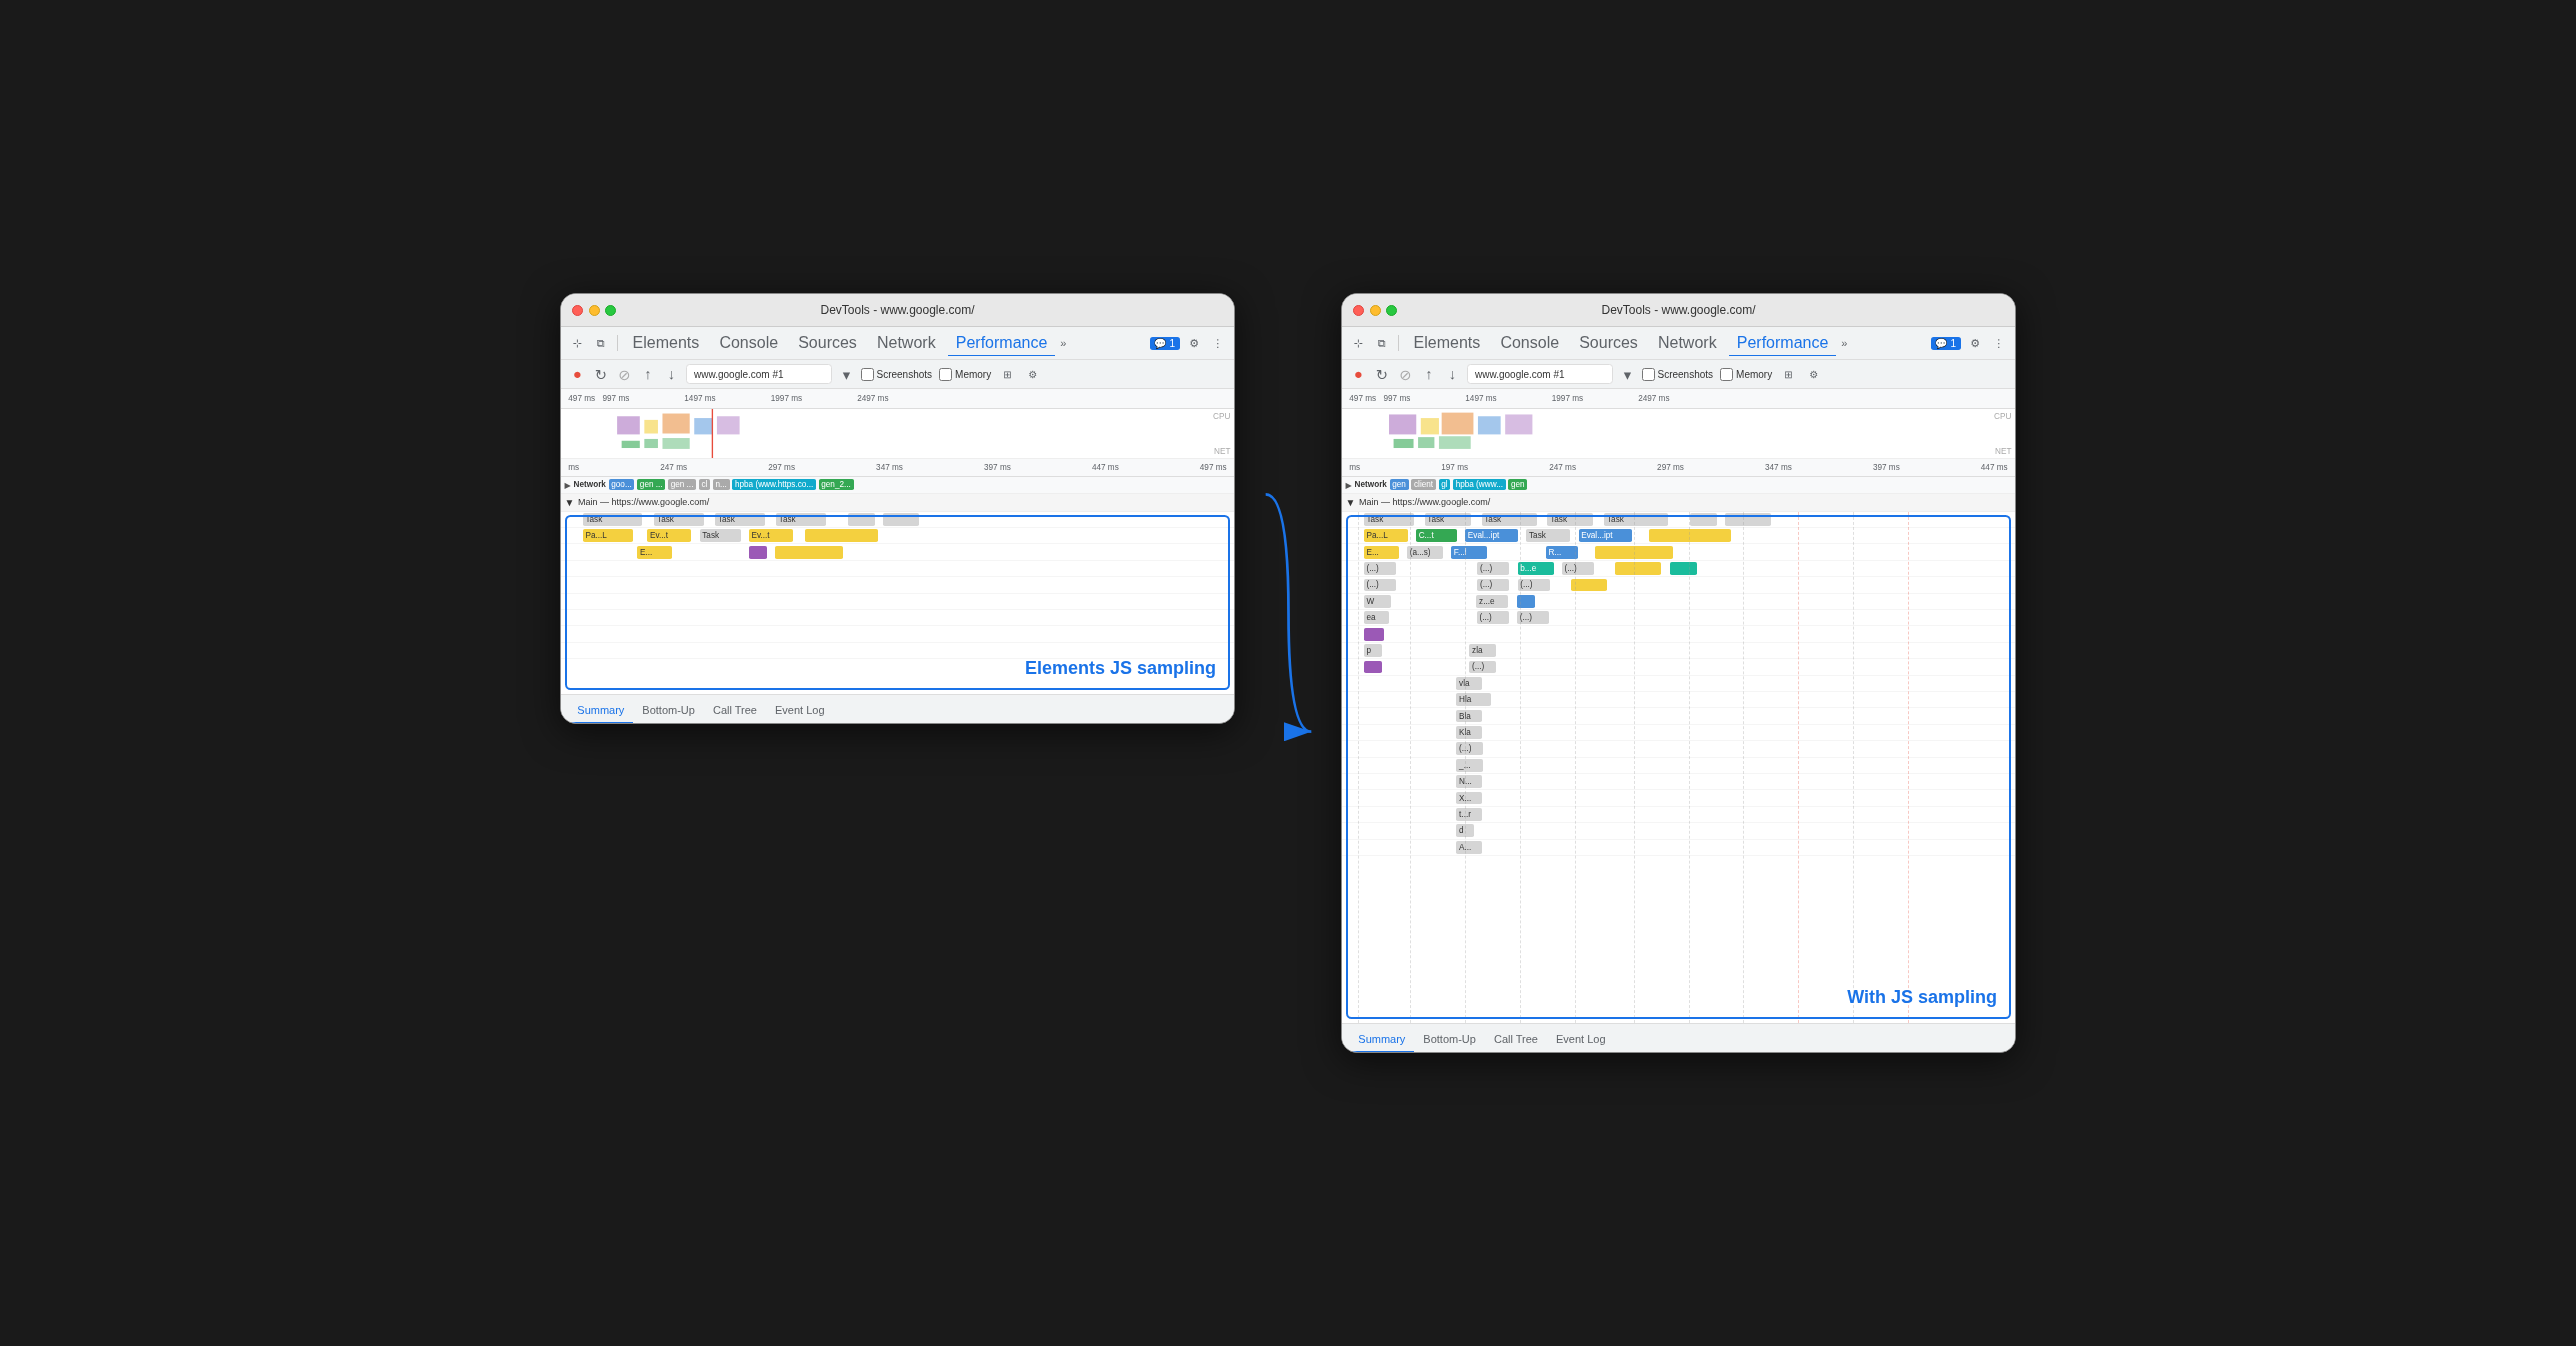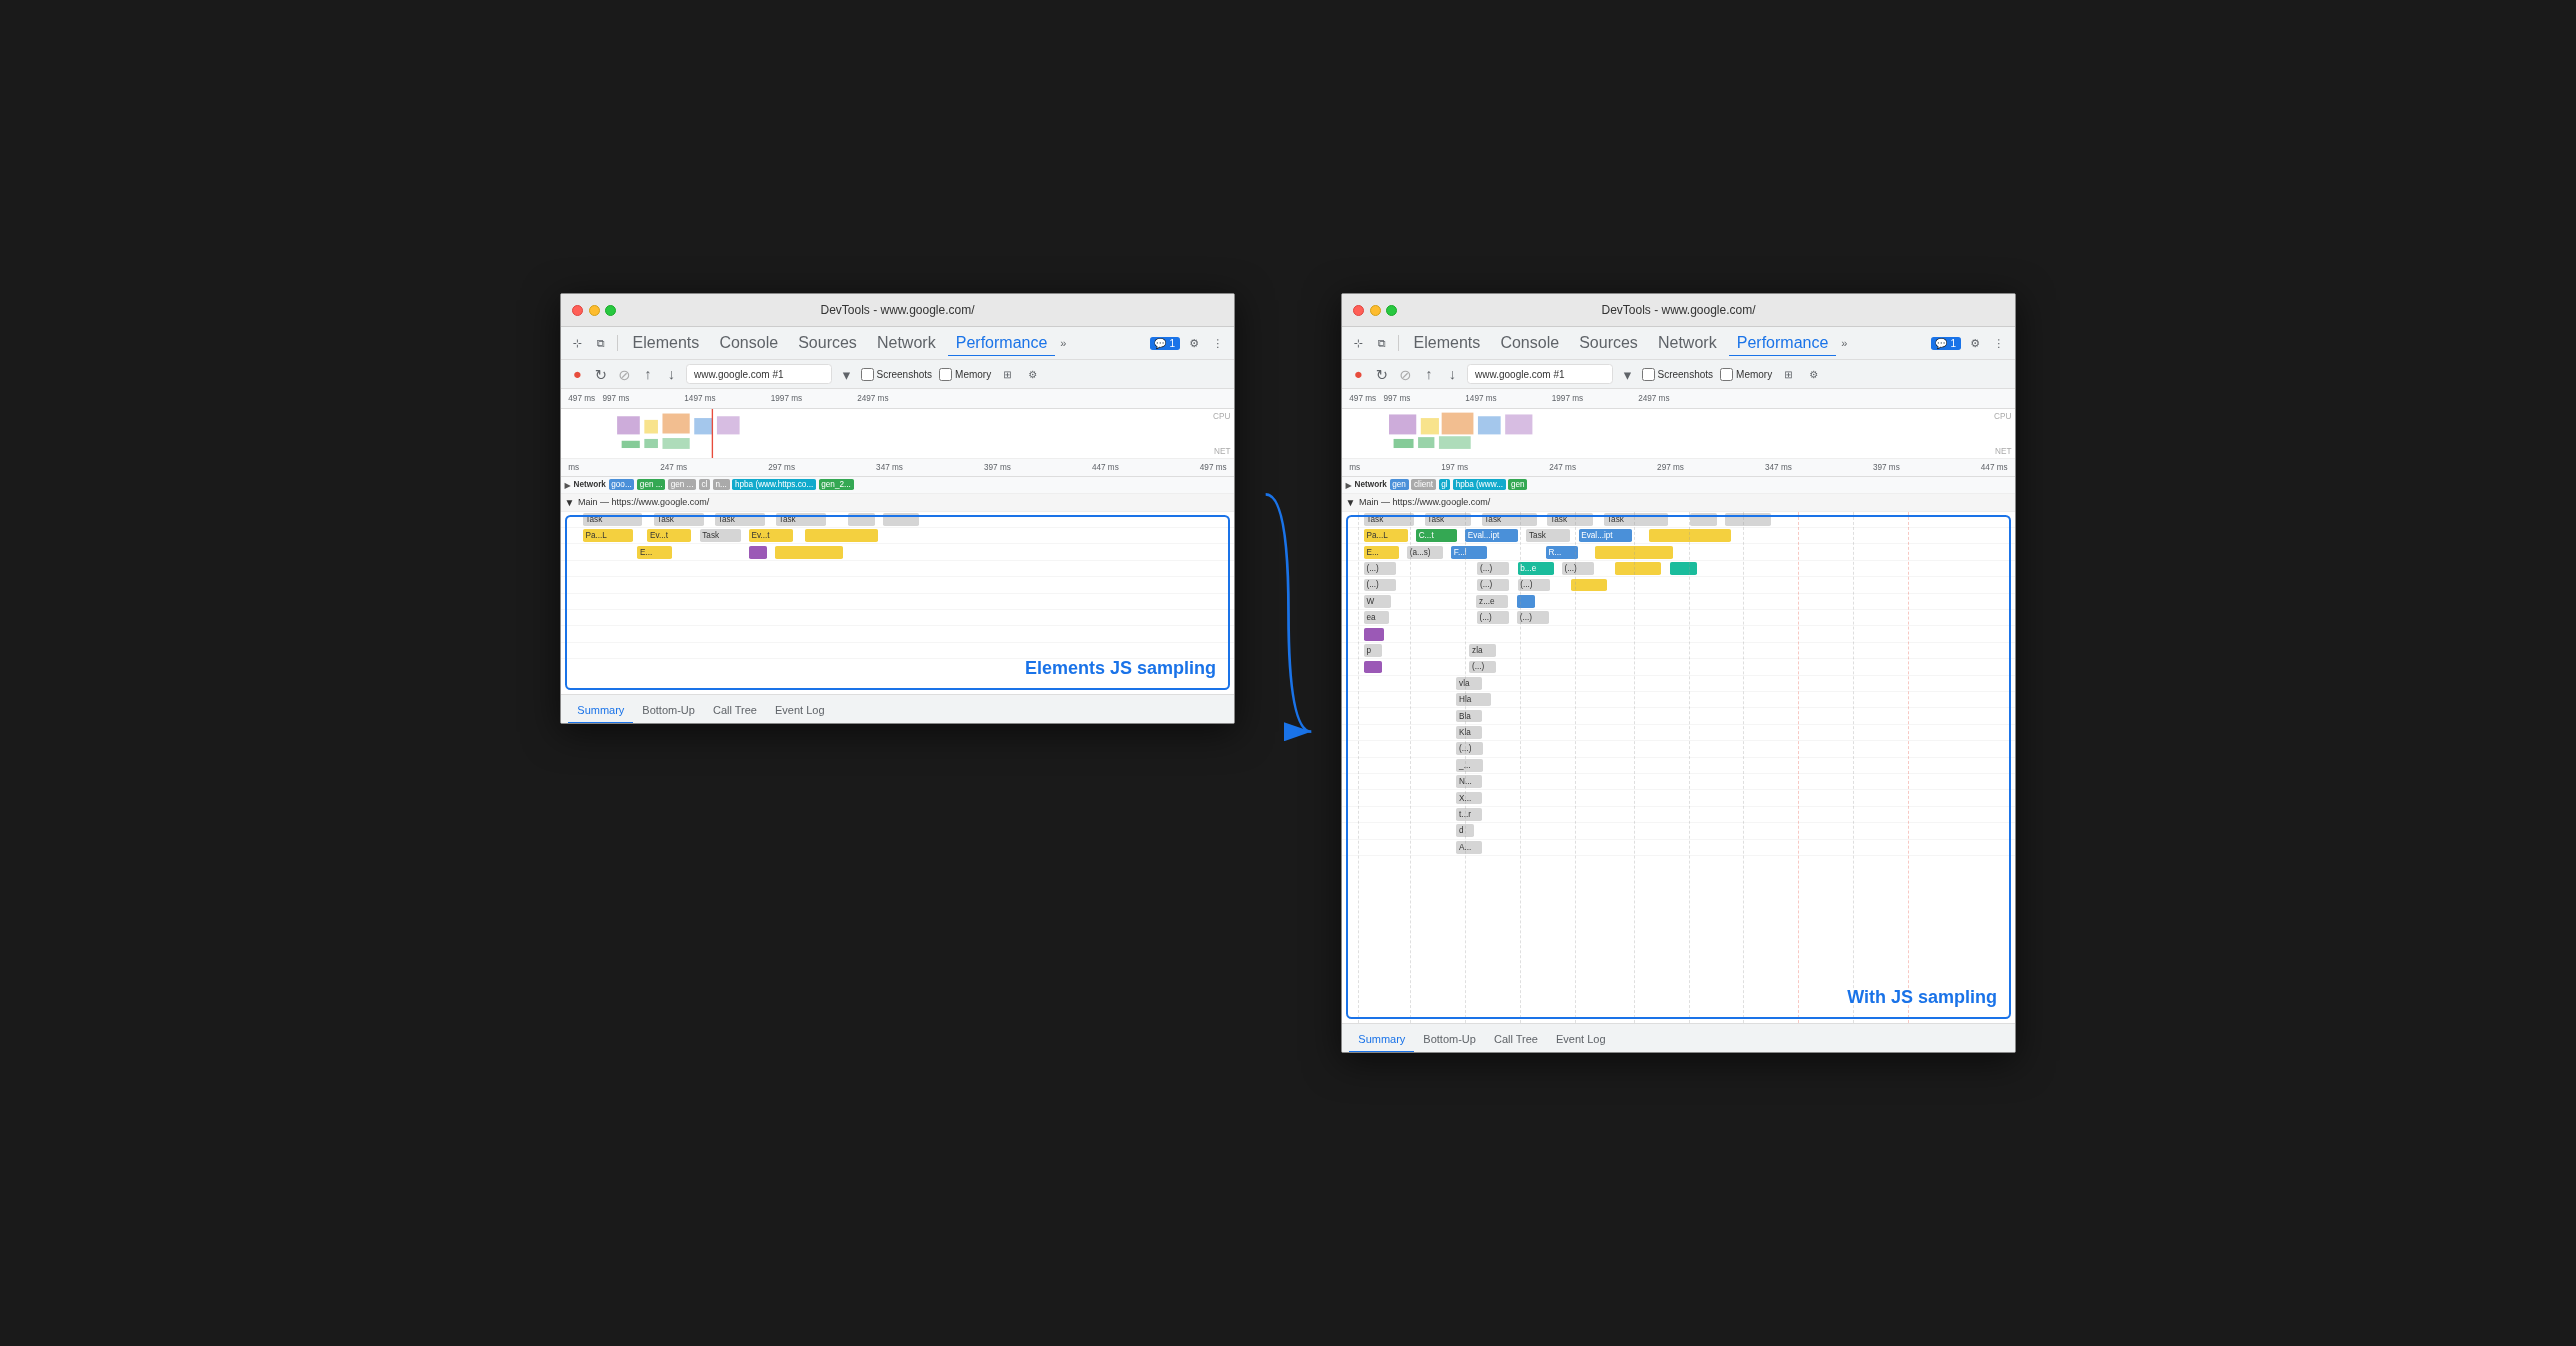--- a/index.html
+++ b/index.html
@@ -12,21 +12,21 @@
       height: 1346px;
       font-family: -apple-system, BlinkMacSystemFont, 'Segoe UI', sans-serif;
     }
     .panels-container {
       display: flex;
       gap: 25.5px;
       align-items: flex-start;
     }
     .devtools-window {
       background: #f1f3f4;
-      border-radius: 2px;
+      border-radius: 16px;
       overflow: hidden;
       box-shadow: 0 7.3px 36px rgba(0,0,0,0.6);
       border: 0.9px solid #888;
     }
     .window-titlebar {
       background: #e8e8e8;
       height: 33px;
       display: flex;
       align-items: center;
       padding: 0 11px;

